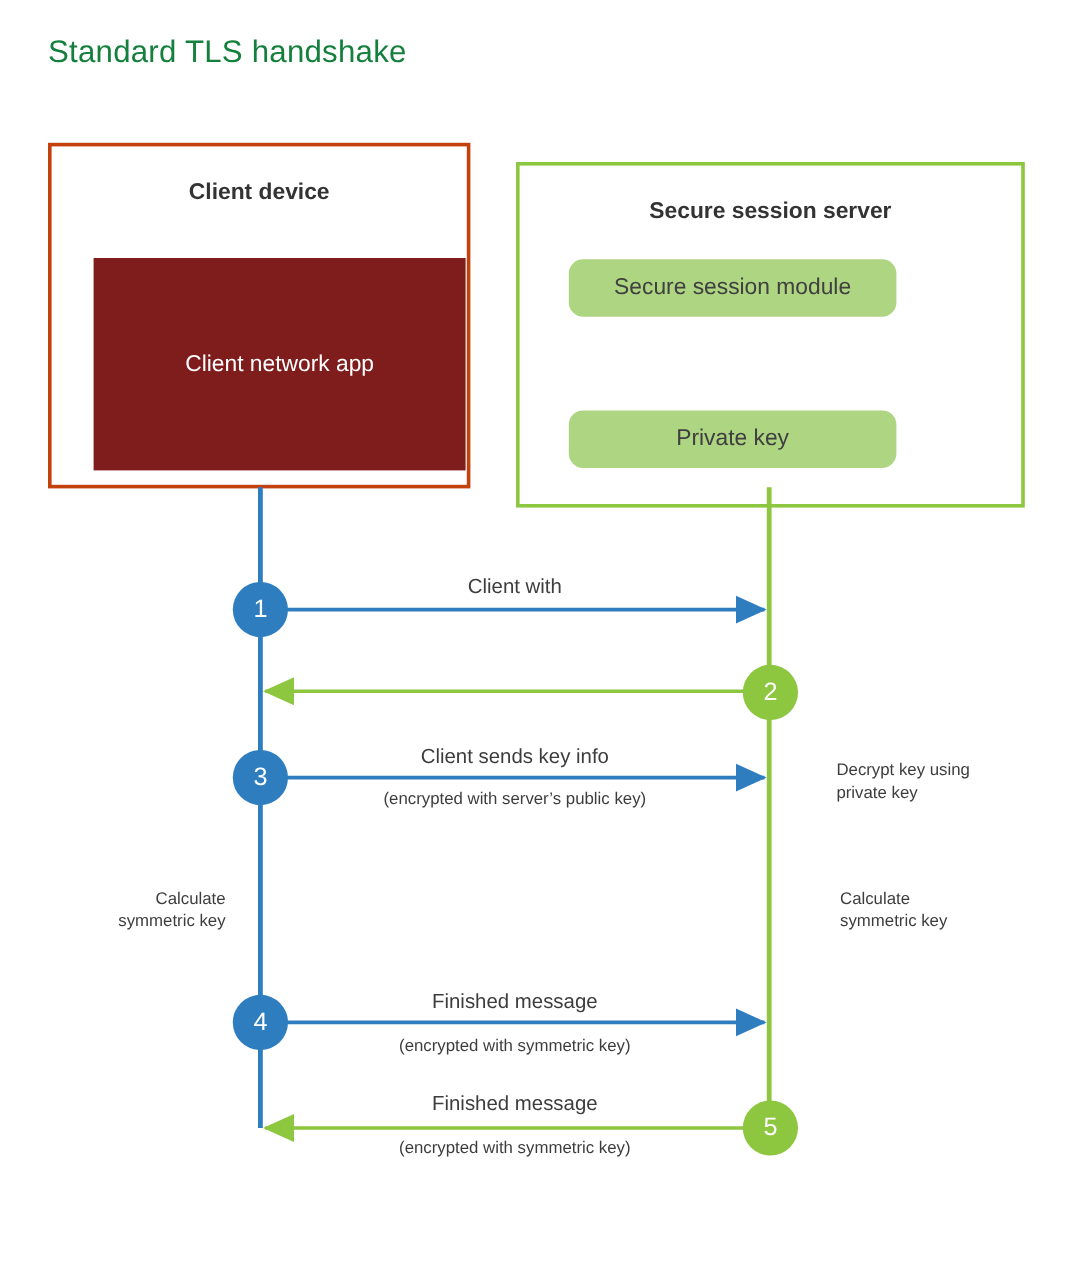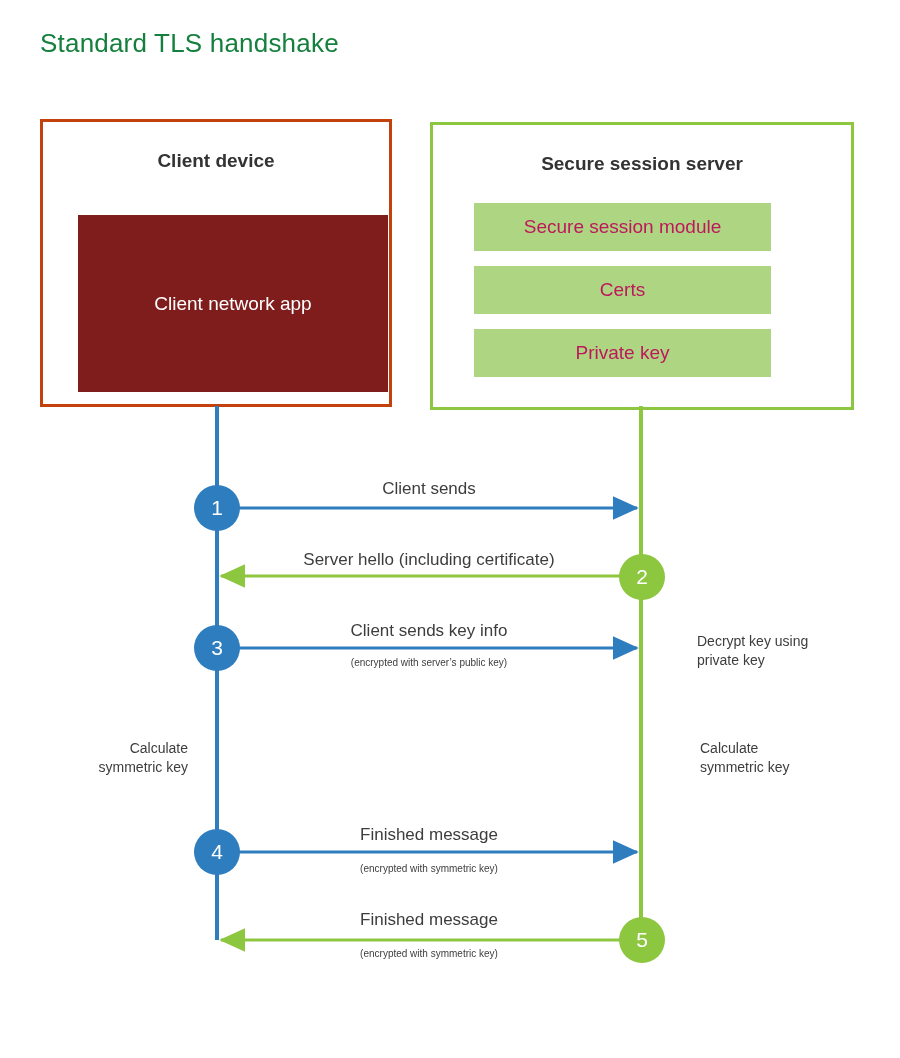--- a/index.html
+++ b/index.html
@@ -40,21 +40,21 @@
   }
   #client-device-box {
     left: 40px;
     top: 119px;
     width: 352px;
     height: 288px;
     border: 3px solid #c2410c;
   }
   #server-box {
     left: 430px;
-    top: 122px;
+    top: 135px;
     width: 424px;
     height: 288px;
     border: 3px solid #8DC63F;
   }
   .party-title {
     position: absolute;
     left: 0;
     right: 0;
     top: 28px;
     text-align: center;
@@ -77,30 +77,31 @@
     align-items: center;
     justify-content: center;
     text-align: center;
     line-height: 1.35;
     padding: 0 12px;
     box-sizing: border-box;
   }
   .server-row {
     position: absolute;
     left: 41px;
-    width: 297px;
+    width: 273px;
     height: 48px;
     background: #AED581;
-    color: #be185d;
+    color: #404040;
     font-size: 19px;
     font-weight: 300;
     display: flex;
     align-items: center;
     justify-content: center;
     box-sizing: border-box;
+    border-radius: 12px;
   }
   #server-row-0 { top: 78px; }
   #server-row-1 { top: 141px; }
   #server-row-2 { top: 204px; }
 
   
   #sequence-svg {
     position: absolute;
     left: 0;
     top: 0;
@@ -130,21 +131,21 @@
     position: absolute;
     font-size: 17px;
     font-weight: 300;
     color: #3d3d3d;
     text-align: center;
     white-space: nowrap;
     transform: translateX(-50%);
   }
   .msg-sublabel {
     position: absolute;
-    font-size: 10px;
+    font-size: 14px;
     font-weight: 300;
     color: #3d3d3d;
     text-align: center;
     white-space: nowrap;
     transform: translateX(-50%);
   }
   
   .side-note {
     position: absolute;
     font-size: 14px;
@@ -169,21 +170,20 @@
   <div id="page-title">Standard TLS handshake</div>
 
   <div class="party-box" id="client-device-box">
     <div class="party-title">Client device</div>
     <div id="client-app-block">Client network app</div>
   </div>
 
   <div class="party-box" id="server-box">
     <div class="party-title">Secure session server</div>
     <div class="server-row" id="server-row-0">Secure session module</div>
-    <div class="server-row" id="server-row-1">Certs</div>
     <div class="server-row" id="server-row-2">Private key</div>
   </div>
 
   <svg id="sequence-svg" viewBox="0 0 900 1058">
     <defs>
       <marker id="arrow-blue" markerWidth="9" markerHeight="9" refX="8" refY="4.5" orient="auto" markerUnits="strokeWidth">
         <path d="M0,0.6 L8.6,4.5 L0,8.4 Z" fill="#2E7DBF"></path>
       </marker>
       <marker id="arrow-green" markerWidth="9" markerHeight="9" refX="8" refY="4.5" orient="auto" markerUnits="strokeWidth">
         <path d="M0,0.6 L8.6,4.5 L0,8.4 Z" fill="#8DC63F"></path>
@@ -204,23 +204,22 @@
 
     <line x1="641" y1="940" x2="221" y2="940" stroke="#8DC63F" stroke-width="3" marker-end="url(#arrow-green)"></line>
   </svg>
 
   <div class="step-circle blue" style="left:194px; top:485px;">1</div>
   <div class="step-circle green" style="left:619px; top:554px;">2</div>
   <div class="step-circle blue" style="left:194px; top:625px;">3</div>
   <div class="step-circle blue" style="left:194px; top:829px;">4</div>
   <div class="step-circle green" style="left:619px; top:917px;">5</div>
 
-  <div class="msg-label" style="left:429px; top:479px;">Client sends</div>
-
-  <div class="msg-label" style="left:429px; top:550px;">Server hello (including certificate)</div>
+  <div class="msg-label" style="left:429px; top:479px;">Client with</div>
+
 
   <div class="msg-label" style="left:429px; top:621px;">Client sends key info</div>
   <div class="msg-sublabel" style="left:429px; top:657px;">(encrypted with server’s public key)</div>
 
   <div class="msg-label" style="left:429px; top:825px;">Finished message</div>
   <div class="msg-sublabel" style="left:429px; top:863px;">(encrypted with symmetric key)</div>
 
   <div class="msg-label" style="left:429px; top:910px;">Finished message</div>
   <div class="msg-sublabel" style="left:429px; top:948px;">(encrypted with symmetric key)</div>
 

